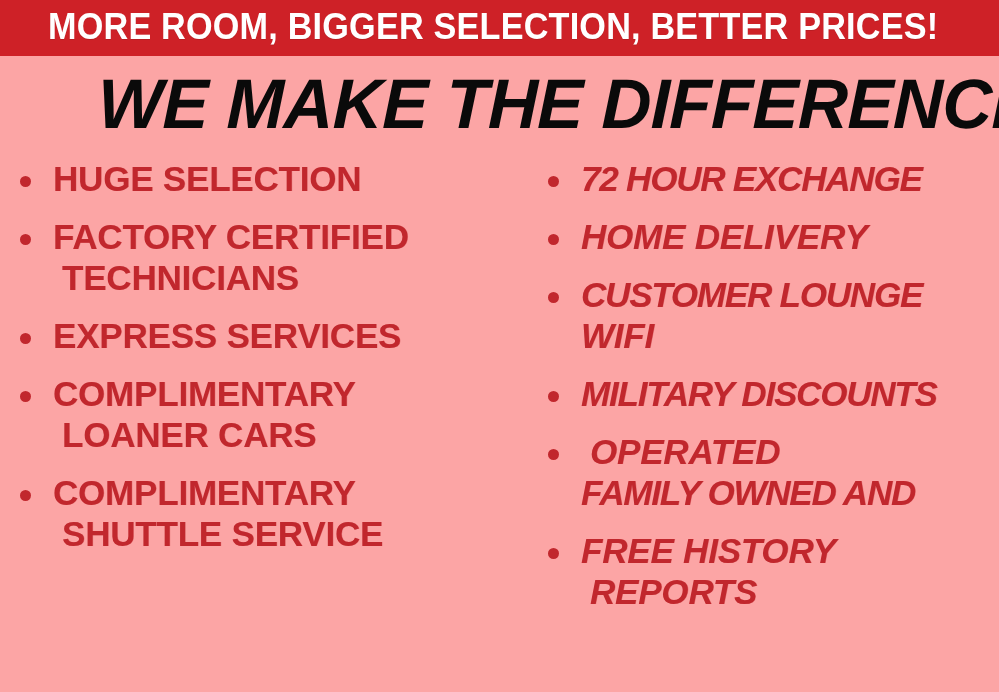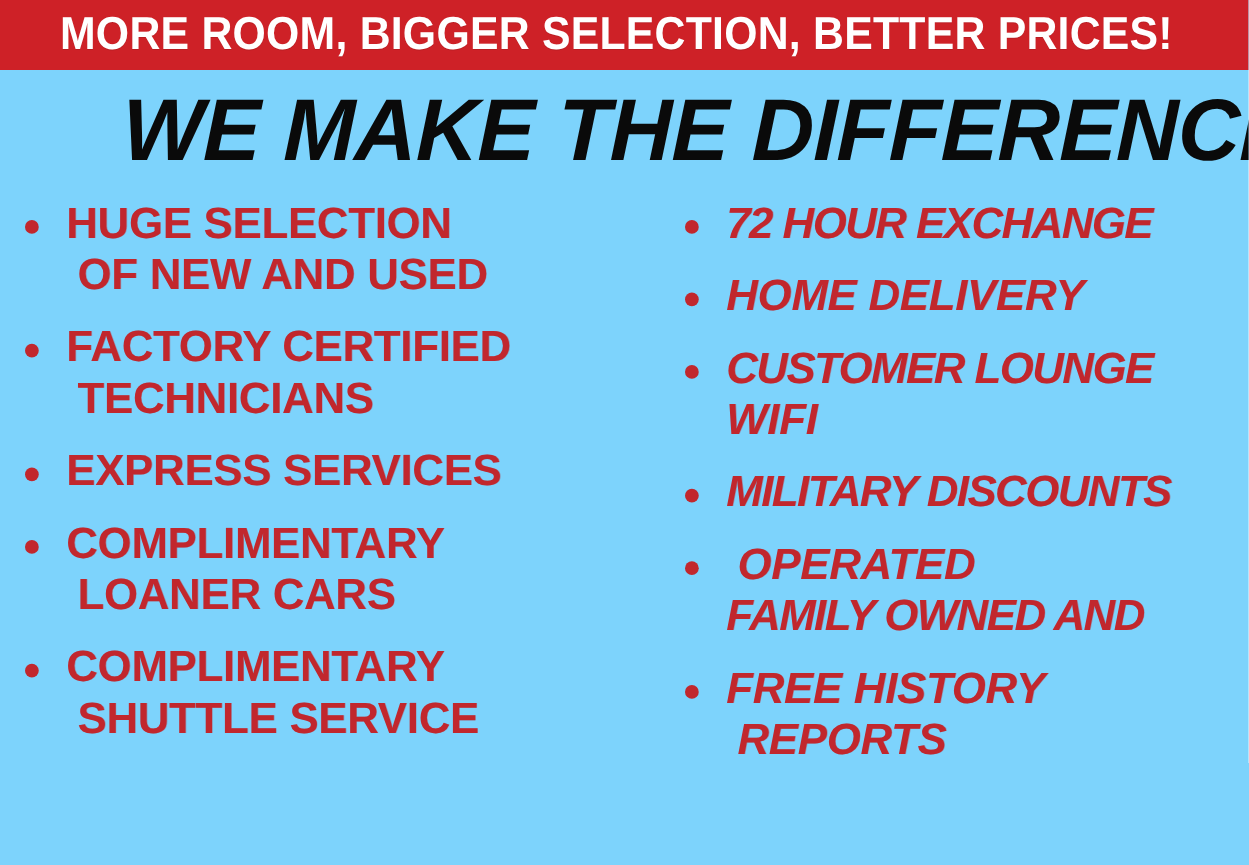--- a/index.html
+++ b/index.html
@@ -12,21 +12,21 @@
     height: 692px;
     overflow: hidden;
     font-family: "Liberation Sans", sans-serif;
     -webkit-font-smoothing: antialiased;
   }
 
   #poster {
     position: relative;
     width: 999px;
     height: 692px;
-    background: #7dd3fc;
+    background: #fca5a5;
     overflow: hidden;
   }
 
   
   .banner {
     position: absolute;
     left: 0;
     top: 0;
     width: 999px;
     height: 56px;
@@ -129,21 +129,20 @@
   <div class="headline">WE MAKE THE DIFFERENCE</div>
 
   <div class="columns">
 
     <div class="column left">
 
       <div class="bullet-item">
         <span class="bullet-dot"></span>
         <span class="bullet-text">
           <span class="ln">HUGE SELECTION</span>
-          <span class="ln indent">OF NEW AND USED</span>
         </span>
       </div>
 
       <div class="bullet-item">
         <span class="bullet-dot"></span>
         <span class="bullet-text">
           <span class="ln">FACTORY CERTIFIED</span>
           <span class="ln indent">TECHNICIANS</span>
         </span>
       </div>

